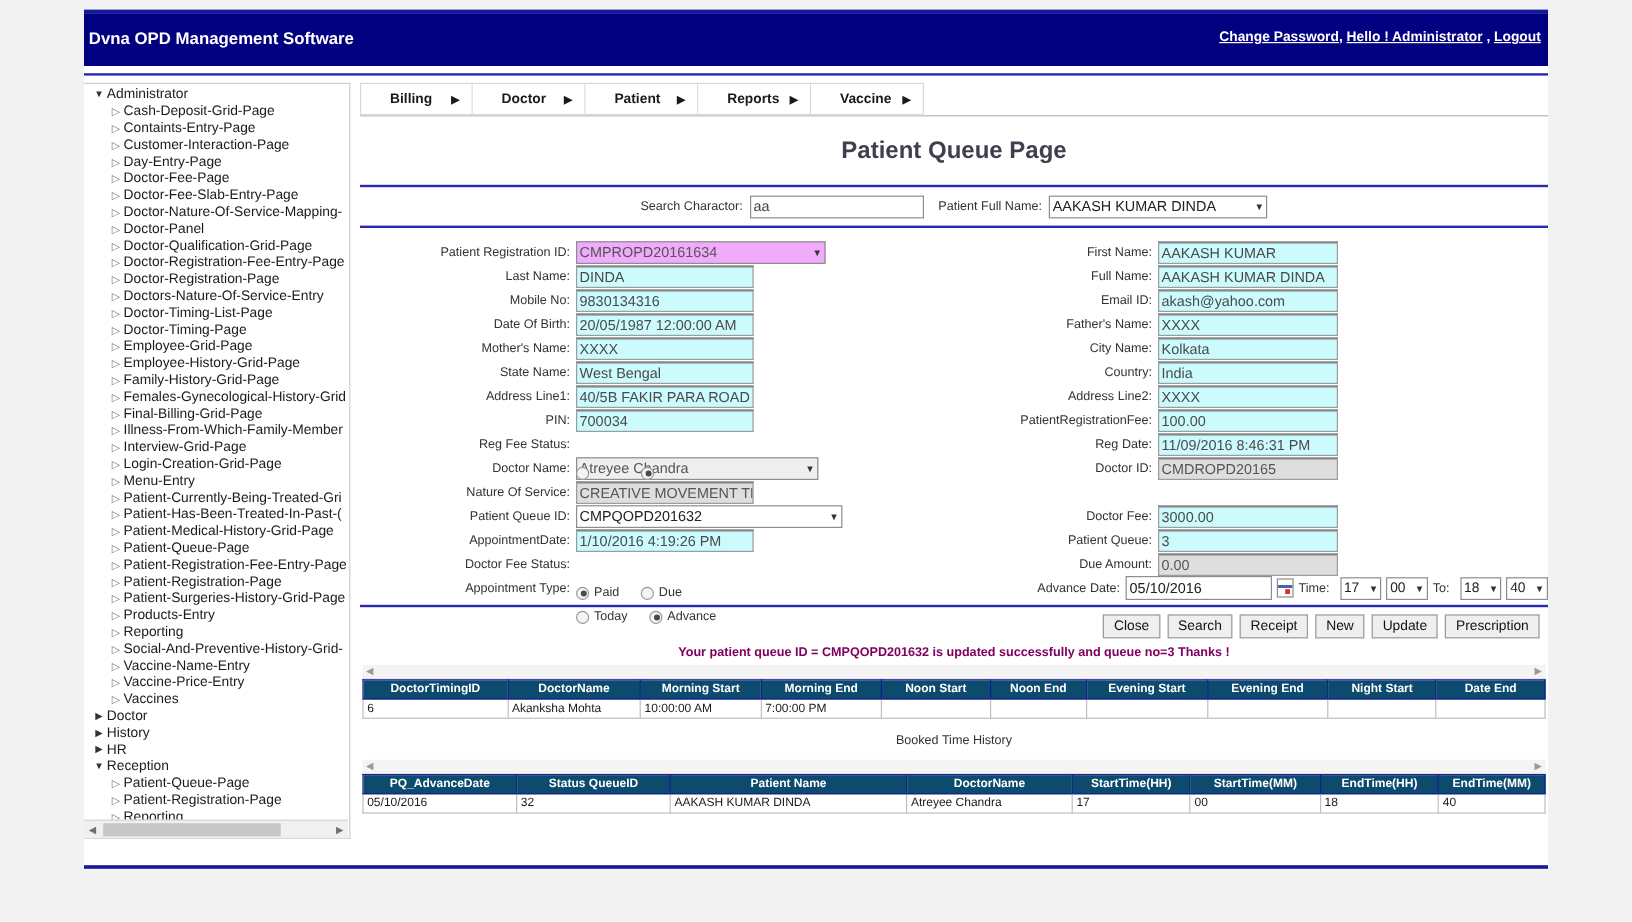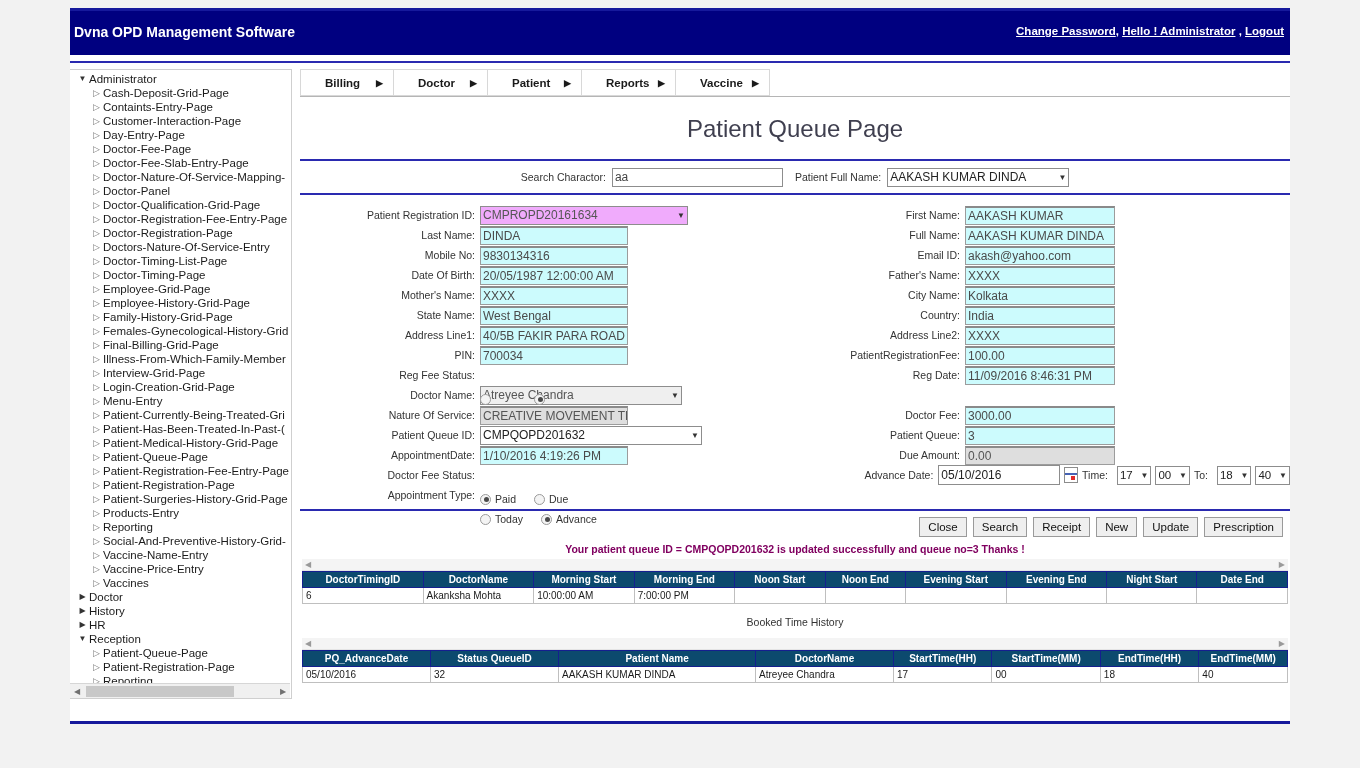--- a/index.html
+++ b/index.html
@@ -125,22 +125,22 @@
     padding: 0 10px 0 24px;
     font-size: 11.5px;
     font-weight: bold;
     color: #1a1a1a;
     background: #fff;
   }
   .menubar .mi:first-child { border-left: 1px solid #d8d8d8; }
   .menubar .mi .car { font-size: 9px; }
   .pg-title {
     text-align: center;
-    font-size: 24px;
-    font-weight: normal;
+    font-size: 20px;
+    font-weight: bold;
     color: #3f3f4f;
     padding: 18px 0 16px 0;
   }
   .rule-blue { height: 2px; background: #2a2ab0; }
   
   .search-row {
     display: flex;
     align-items: center;
     justify-content: center;
     height: 32px;
@@ -154,21 +154,21 @@
   input.txt, select.sel {
     font-family: "Liberation Sans", sans-serif;
     font-size: 12px;
     color: #444;
     height: 18px;
     padding: 0 2px;
     border: 1px solid #8d8d8d;
     background: #ffffff;
     outline: none;
   }
-  .search-row input.txt { width: 171px; height: 19px; }
+  .search-row input.txt { width: 145px; height: 19px; }
   
   .form {
     display: flex;
     padding: 10px 0 4px 0;
   }
   .col { width: 50%; }
   .frow {
     display: flex;
     align-items: center;
     height: 20px;
@@ -683,20 +683,24 @@
             <span class="lbl">Address Line2:</span>
             <div class="fld-cyan w150">XXXX</div>
           </div>
           <div class="frow">
             <span class="lbl">PatientRegistrationFee:</span>
             <div class="fld-cyan w150">100.00</div>
           </div>
           <div class="frow">
             <span class="lbl">Reg Date:</span>
             <div class="fld-cyan w150">11/09/2016 8:46:31 PM</div>
+          </div>
+          <div class="frow">
+            <span class="lbl">Doctor ID:</span>
+            <div class="fld-grey w150">CMDROPD20165</div>
           </div>
           <div class="frow" style="height:20px"></div>
           <div class="frow">
             <span class="lbl">Doctor Fee:</span>
             <div class="fld-cyan w150">3000.00</div>
           </div>
           <div class="frow">
             <span class="lbl">Patient Queue:</span>
             <div class="fld-cyan w150">3</div>
           </div>

